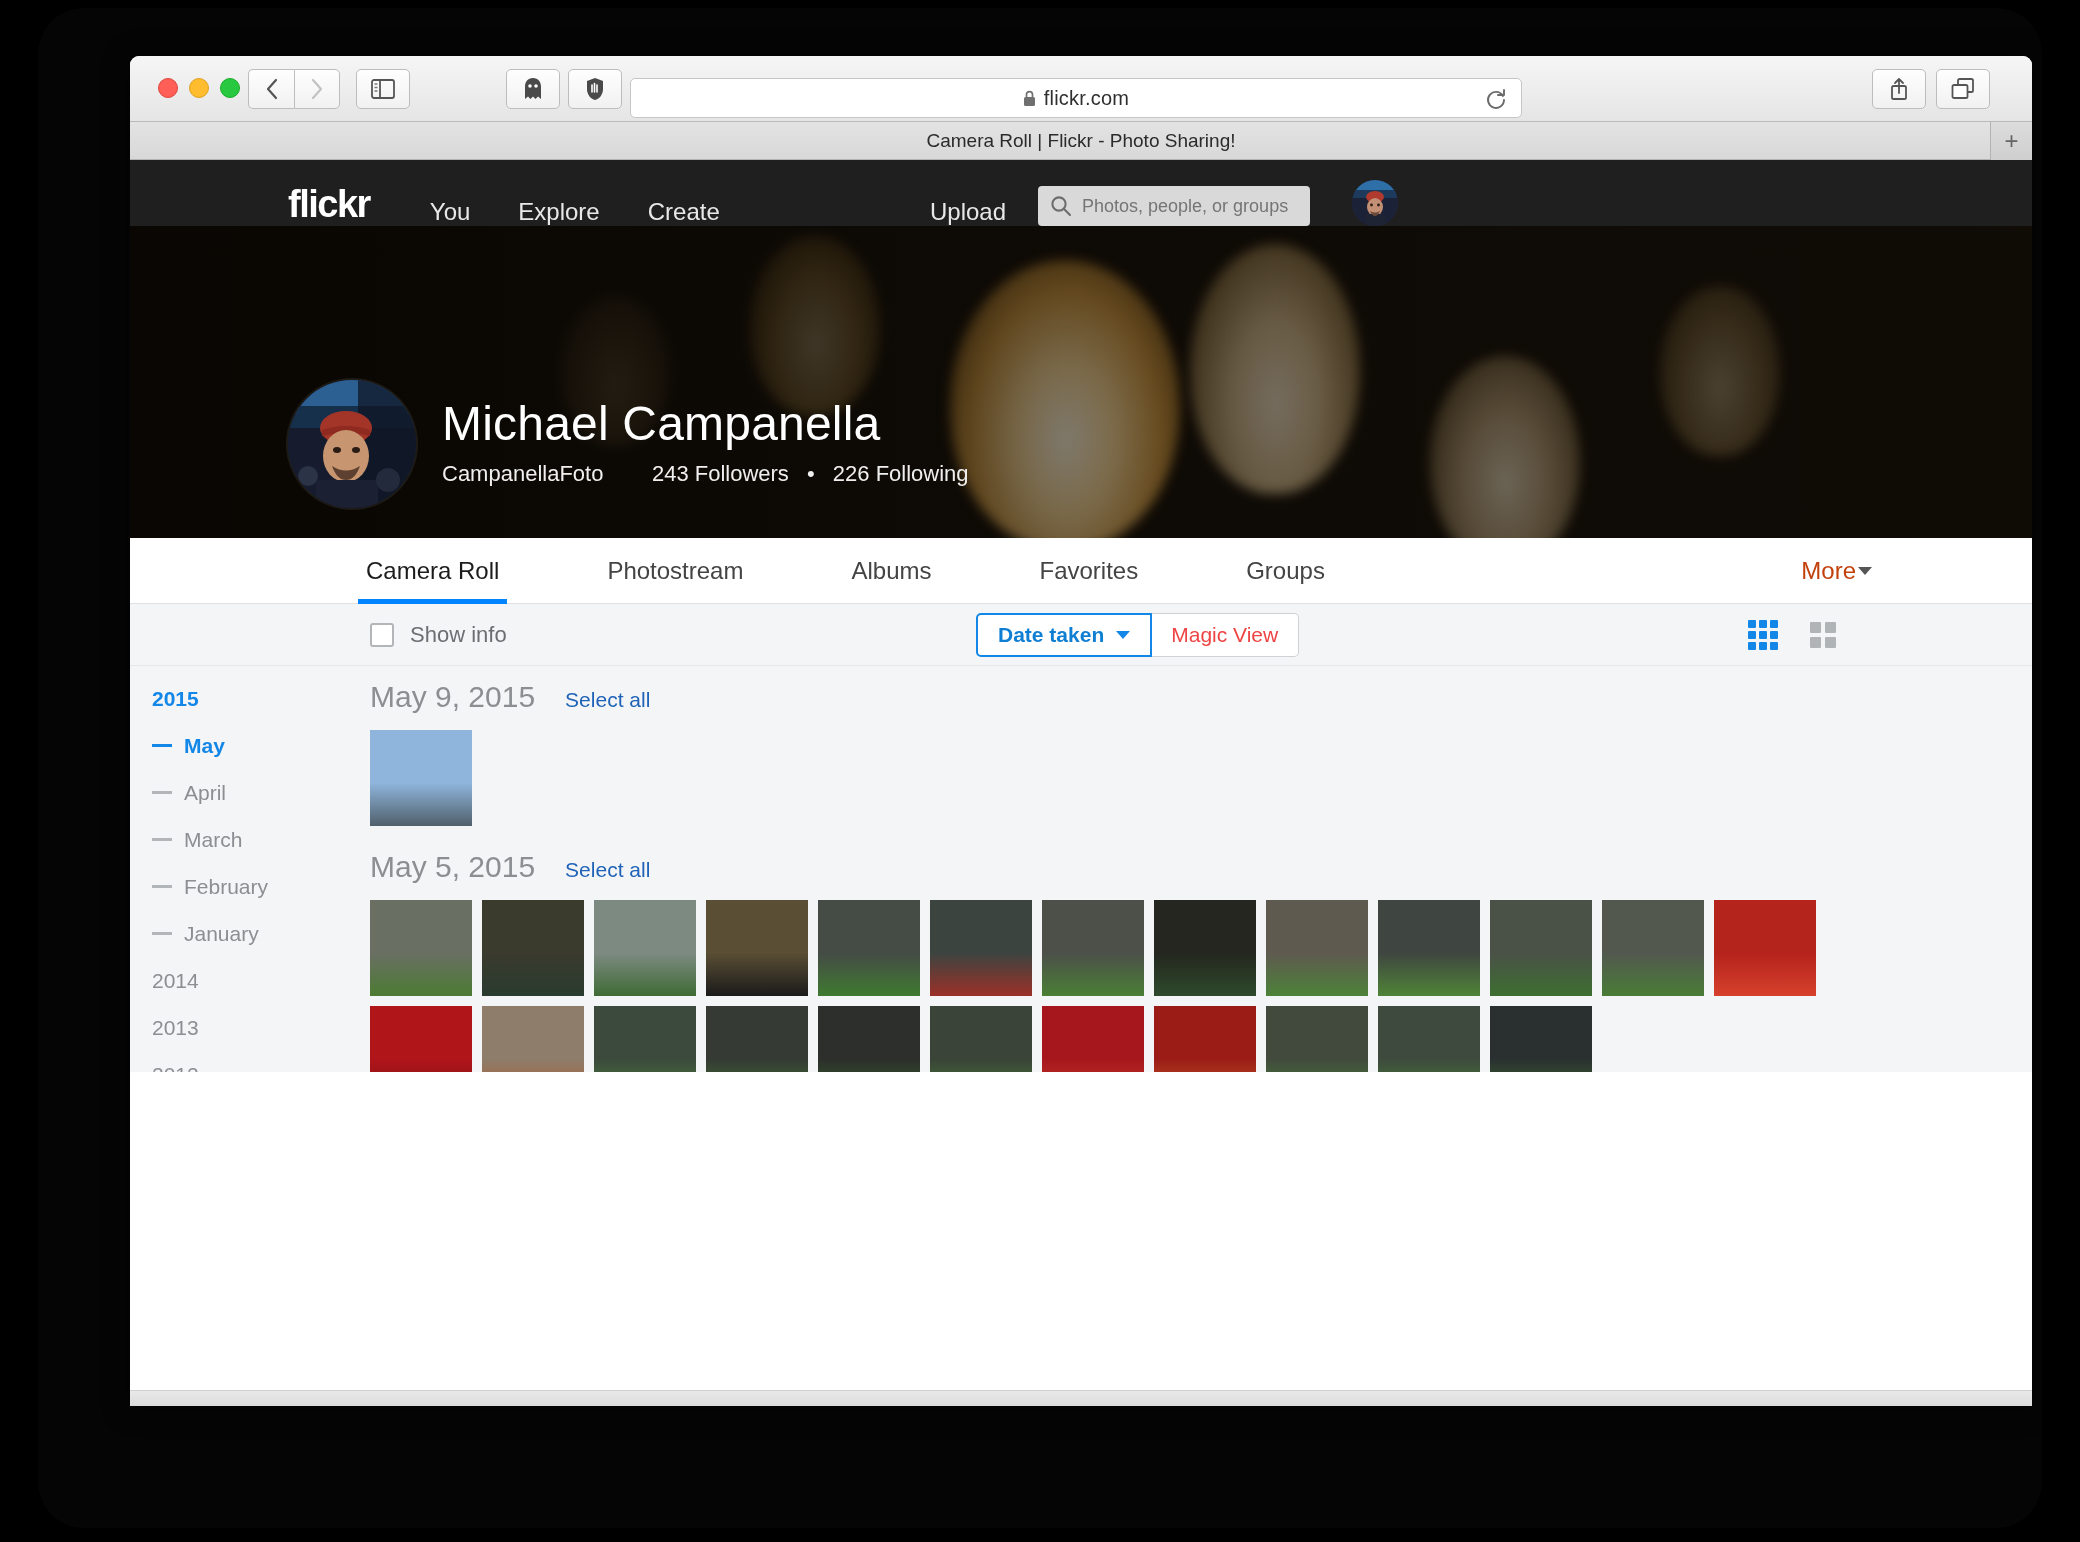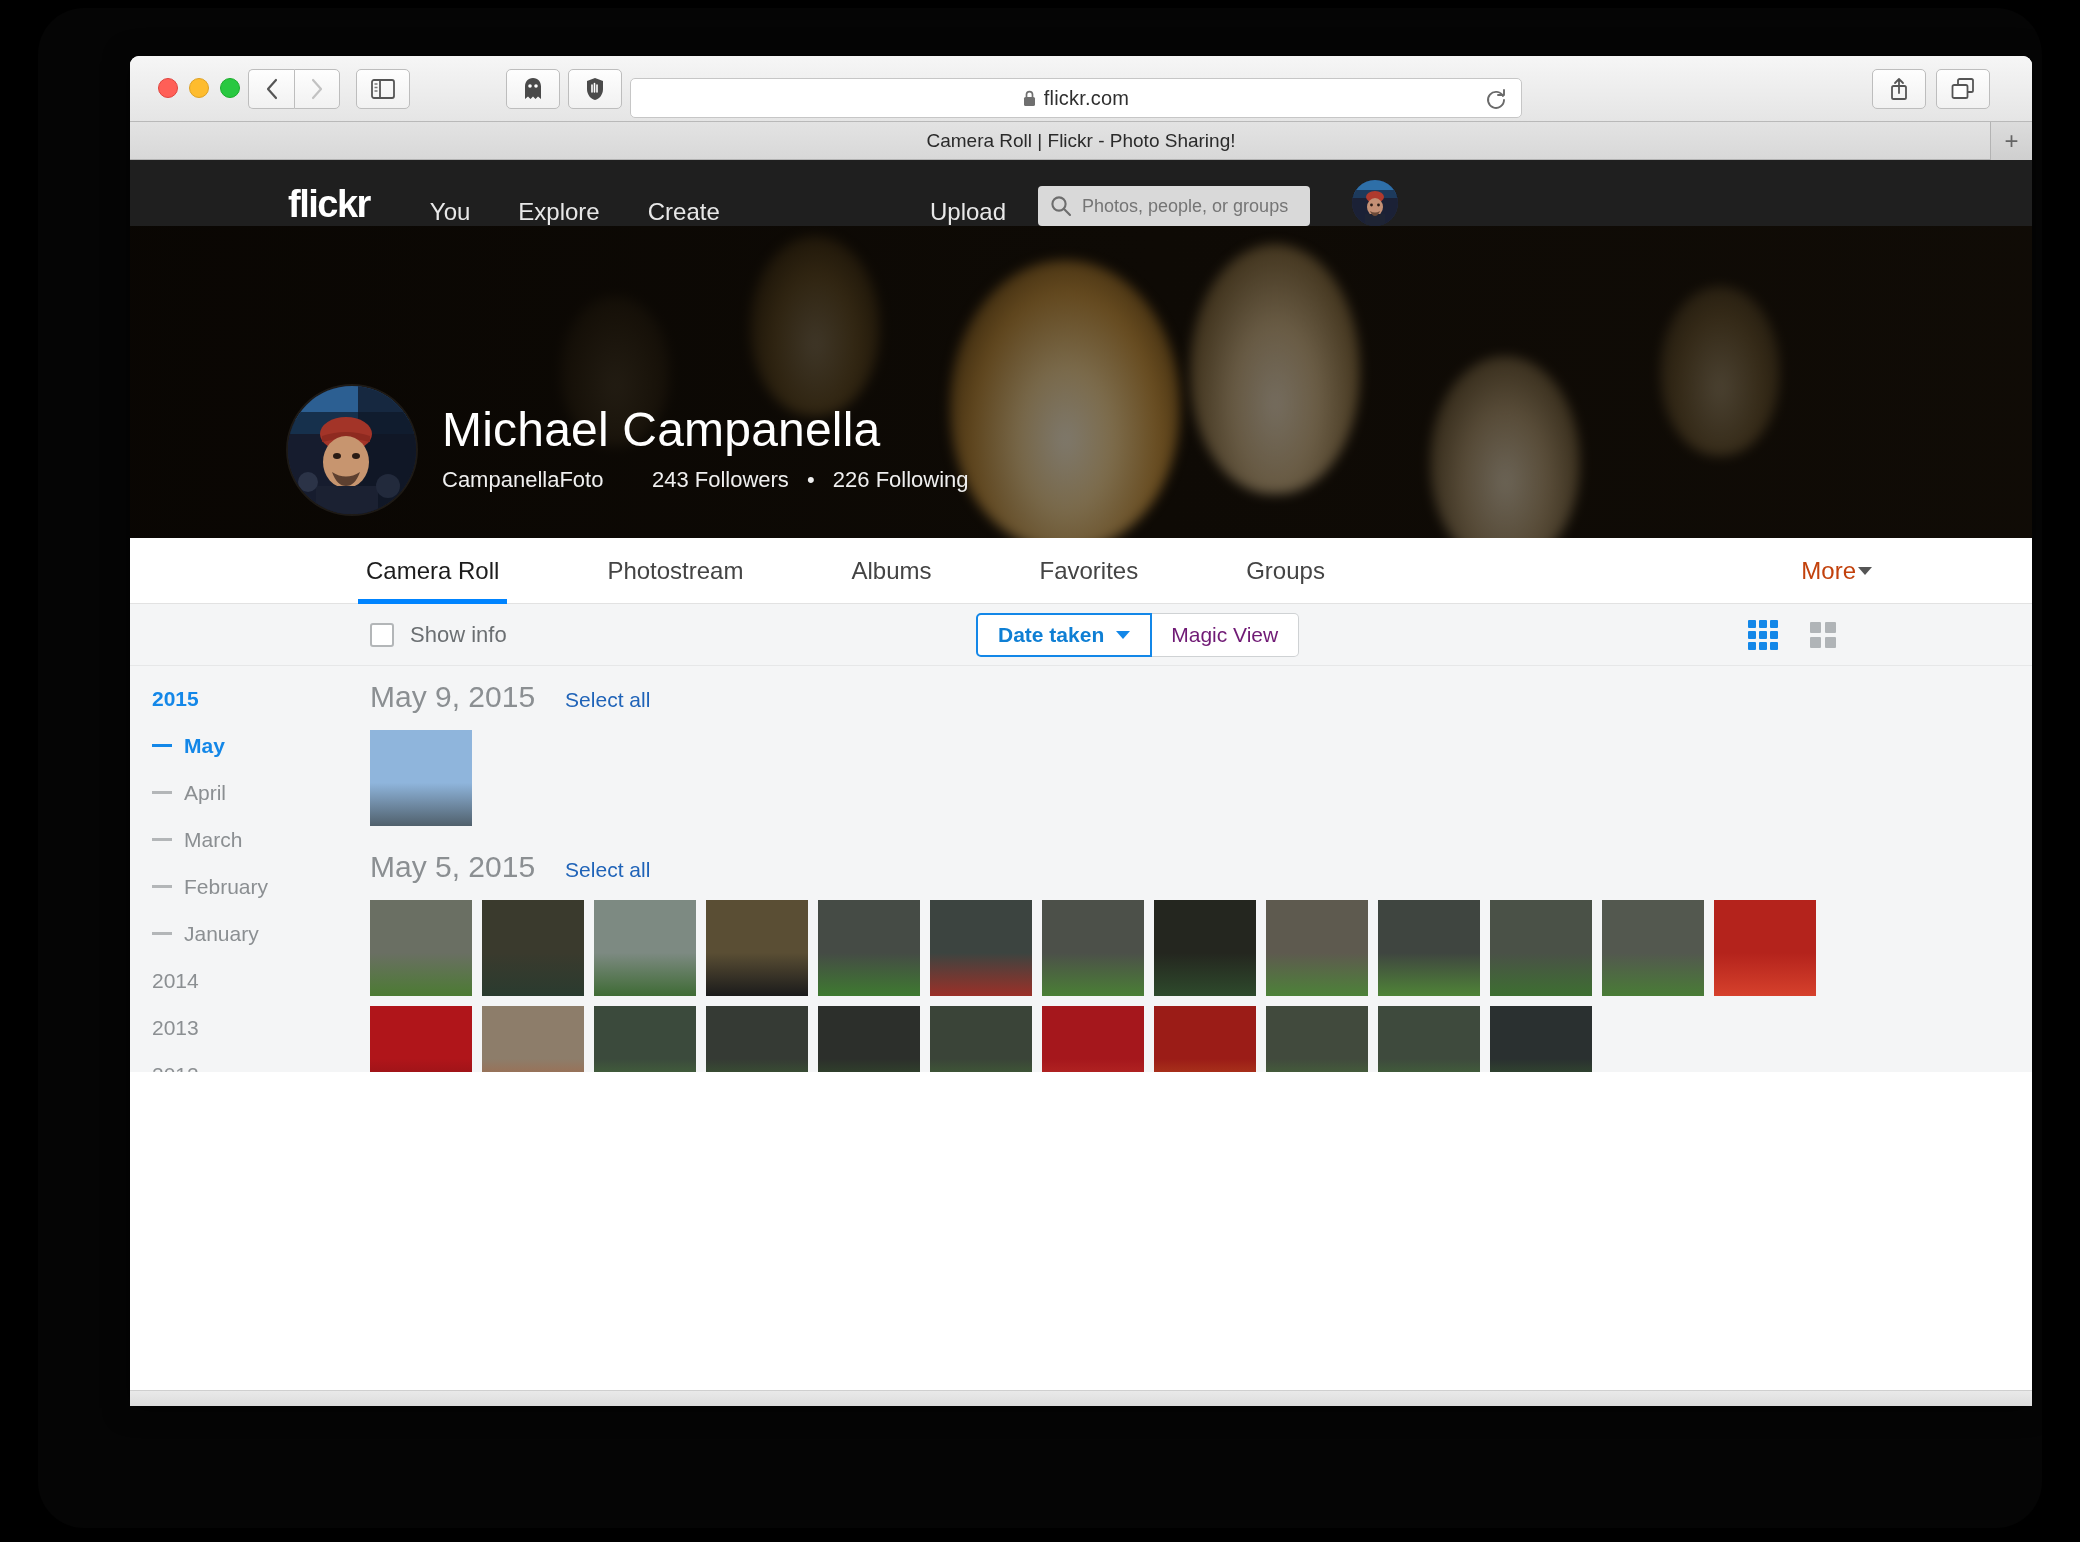--- a/index.html
+++ b/index.html
@@ -138,21 +138,21 @@
   .bulb {
     position: absolute;
     border-radius: 50% 50% 48% 48%;
     filter: blur(6px);
   }
   .cover-shade {
     position: absolute; inset: 0;
     background: linear-gradient(90deg, rgba(8,5,2,.85) 0%, rgba(10,7,3,.55) 45%, rgba(10,7,3,.25) 100%);
   }
   .profile {
-    position: absolute; left: 158px; bottom: 24px;
+    position: absolute; left: 158px; bottom: 30px;
     display: flex; align-items: center;
   }
   .avatar-big {
     width: 128px; height: 128px; border-radius: 50%;
     overflow: hidden; background: #1d2742; flex: none;
     box-shadow: 0 0 0 2px rgba(255,255,255,.08);
   }
   .pinfo { margin-left: 26px; padding-bottom: 6px; }
   .pname { font-size: 48px; color: #fff; font-weight: 300; letter-spacing: .2px; }
   .pmeta { margin-top: 10px; font-size: 22px; color: #efefef; font-weight: 300; }
@@ -193,21 +193,21 @@
   .showinfo { position: absolute; left: 240px; display: flex; align-items: center; gap: 16px; }
   .cbox { width: 24px; height: 24px; border: 2px solid #b3b6b8; border-radius: 3px; background: #fff; }
   .showinfo span { font-size: 22px; color: #6b6f72; }
   .segmented { position: absolute; left: 846px; display: flex; }
   .seg {
     height: 44px; padding: 0 20px;
     display: flex; align-items: center; gap: 12px;
     font-size: 21px; background: #fff;
   }
   .seg.on { color: #0f7fd4; border: 2px solid #1387e8; border-radius: 5px 0 0 5px; font-weight: bold; position: relative; z-index: 2;}
-  .seg.off { color: #701a75; border: 1px solid #cfd2d4; border-left: none; border-radius: 0 5px 5px 0; margin-left: -1px;}
+  .seg.off { color: #ef4444; border: 1px solid #cfd2d4; border-left: none; border-radius: 0 5px 5px 0; margin-left: -1px;}
   .seg .caret-b { width:0;height:0;border-left:7px solid transparent;border-right:7px solid transparent;border-top:8px solid #1387e8;}
   .viewtoggles { position: absolute; right: 196px; display: flex; align-items: center; gap: 32px; }
   .gridicon { display: grid; gap: 3px; }
   .gridicon.g3 { grid-template-columns: repeat(3, 8px); }
   .gridicon.g2 { grid-template-columns: repeat(2, 11px); gap: 4px; }
   .gridicon.g3 i { width: 8px; height: 8px; background: #1387e8; display: block; border-radius:1px;}
   .gridicon.g2 i { width: 11px; height: 11px; background: #b0b4b7; display: block; border-radius:1px;}
 
   
   .bodyarea {

